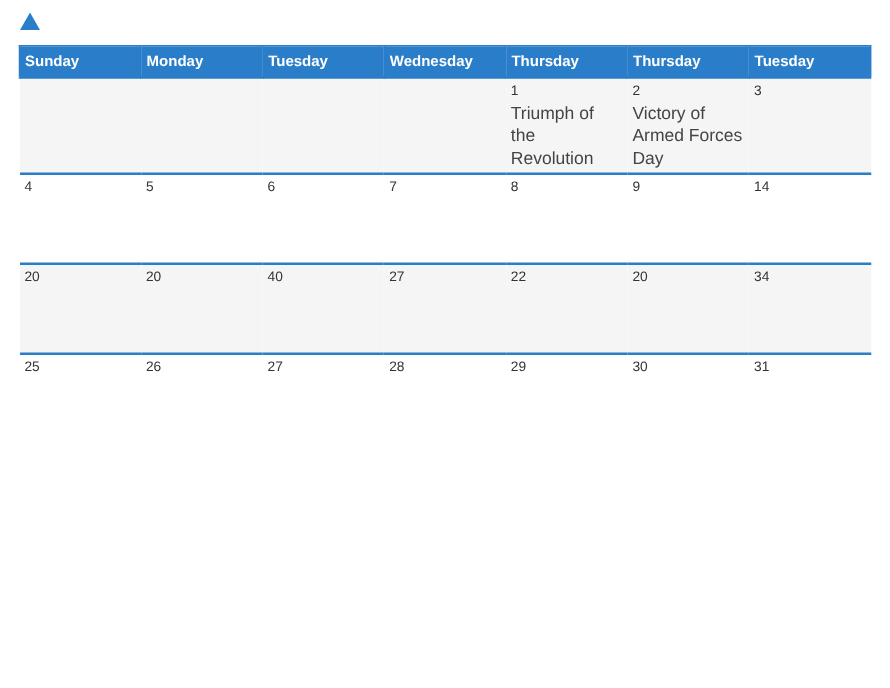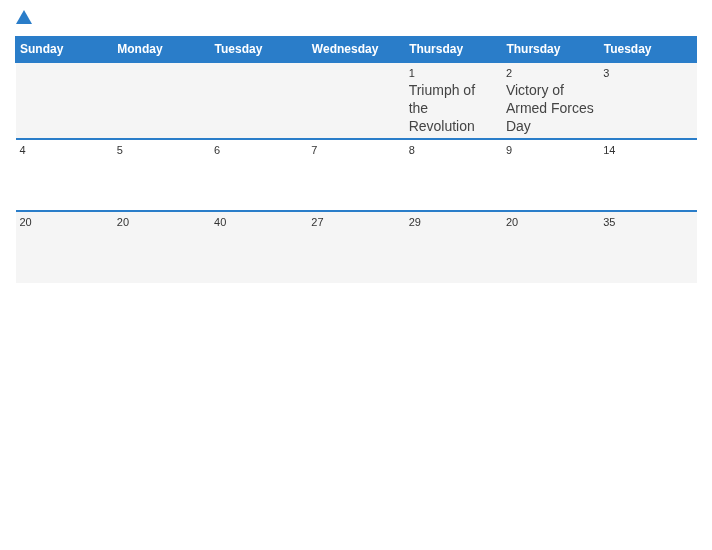--- a/index.html
+++ b/index.html
@@ -168,24 +168,47 @@
           <td>
             <span class="day-num">20</span>
           </td>
           <td>
             <span class="day-num">40</span>
           </td>
           <td>
             <span class="day-num">27</span>
           </td>
           <td>
+            <span class="day-num">22</span>
+          </td>
+          <td>
+            <span class="day-num">20</span>
+          </td>
+          <td>
+            <span class="day-num">34</span>
+          </td>
+        </tr>
+        <tr>
+          <td>
+            <span class="day-num">25</span>
+          </td>
+          <td>
+            <span class="day-num">26</span>
+          </td>
+          <td>
+            <span class="day-num">27</span>
+          </td>
+          <td>
+            <span class="day-num">28</span>
+          </td>
+          <td>
             <span class="day-num">29</span>
           </td>
           <td>
-            <span class="day-num">20</span>
-          </td>
-          <td>
-            <span class="day-num">35</span>
+            <span class="day-num">30</span>
+          </td>
+          <td>
+            <span class="day-num">31</span>
           </td>
         </tr>
       </tbody>
   </table>
 </div>
 
 </body></html>

